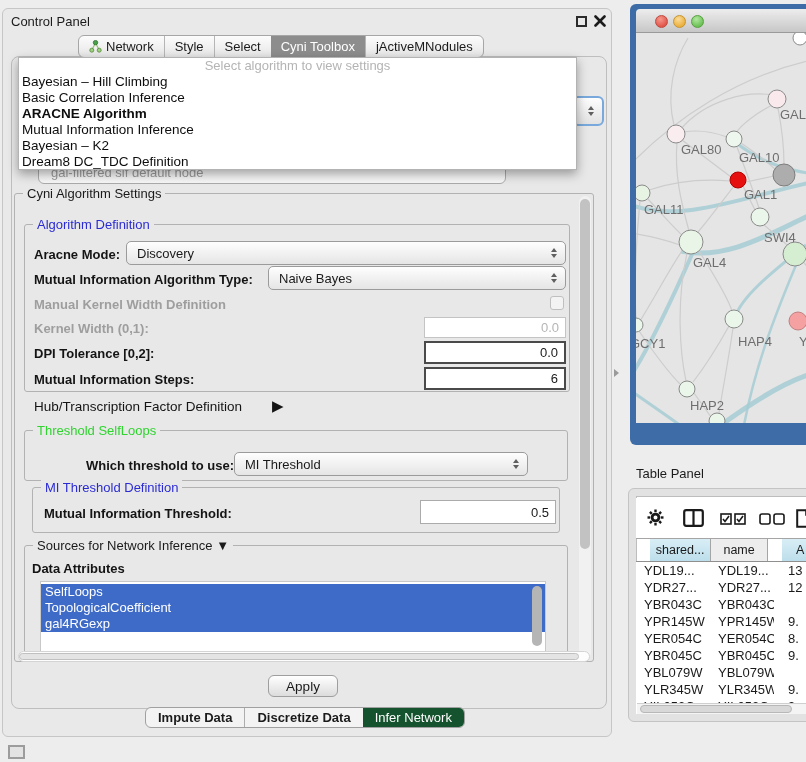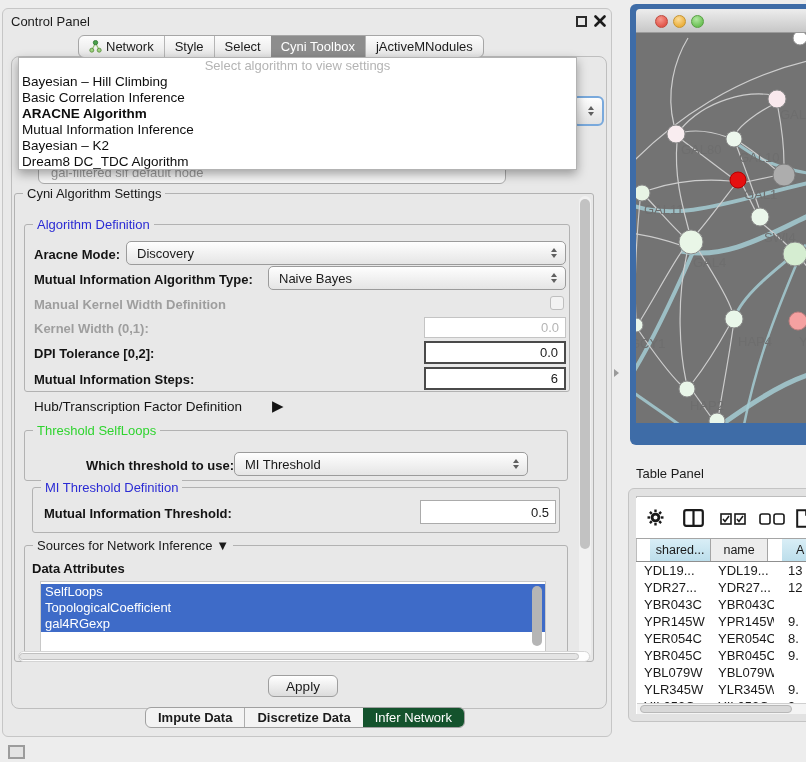--- a/index.html
+++ b/index.html
@@ -96,21 +96,21 @@
 
   
   .net-window { position:absolute; left:630px; top:4px; width:176px; height:441px;
     background:#3E6CA7; border-radius:6px 0 0 6px; }
   .net-titlebar { position:absolute; left:6px; top:5px; right:0; height:24px;
     background:linear-gradient(#EDEDED,#C7C7C7); border-radius:4px 0 0 0; border-bottom:1px solid #9A9A9A; }
   .light { position:absolute; top:6px; width:13px; height:13px; border-radius:50%; }
   .light.red { left:19px; background:radial-gradient(circle at 40% 30%, #F7988C, #E2574C 70%); border:1px solid #BE4A3E; }
   .light.yellow { left:37px; background:radial-gradient(circle at 40% 30%, #FBDC9A, #EBB03E 70%); border:1px solid #C69430; }
   .light.green { left:55px; background:radial-gradient(circle at 40% 30%, #B1E8A0, #6DC157 70%); border:1px solid #57A042; }
-  .net-canvas { position:absolute; left:6px; top:29px; width:170px; height:390px; background:#737373; overflow:hidden; }
+  .net-canvas { position:absolute; left:6px; top:29px; width:170px; height:390px; background:#e5e5e5; overflow:hidden; }
   .net-canvas svg text { font-family:"Liberation Sans", sans-serif; font-size:13px; fill:#6E6E6E; }
 
   
   .table-panel-title { position:absolute; left:636px; top:466px; font-size:13px; color:#1b1b1b; }
   .table-frame { position:absolute; left:628px; top:488px; width:182px; height:234px;
     background:#E2E2E2; border:1px solid #C4C4C4; border-radius:6px 0 0 6px; }
   .table-inner { position:absolute; left:636px; top:496px; width:170px; height:218px; background:#FFFFFF; border:1px solid #BDBDBD; border-right:none; overflow:hidden; }
   .tp-toolbar { position:absolute; left:636px; top:498px; width:170px; height:40px; background:#FFFFFF; z-index:3; }
   .tp-toolbar svg { position:absolute; top:11px; }
   .tp-header { position:absolute; left:636px; top:538px; width:200px; height:24px; display:flex; z-index:3;
@@ -182,21 +182,21 @@
     <span>gal-filtered sif default node</span>
   </div>
 
   <div class="algo-dropdown">
     <div class="algo-placeholder">Select algorithm to view settings</div>
     <div class="algo-item">Bayesian – Hill Climbing</div>
     <div class="algo-item">Basic Correlation Inference</div>
     <div class="algo-item selected">ARACNE Algorithm</div>
     <div class="algo-item">Mutual Information Inference</div>
     <div class="algo-item">Bayesian – K2</div>
-    <div class="algo-item">Dream8 DC_TDC Algorithm</div>
+    <div class="algo-item">Dream8 DC_TDC Definition</div>
   </div>
 
   <div class="groupbox" style="left:14px; top:193px; width:580px; height:469px;">
     <span class="legend">Cyni Algorithm Settings</span>
   </div>
   <div class="vscroll" style="left:579px; top:196px; height:463px;">
     <div class="thumb" style="top:3px; height:350px;"></div>
   </div>
 
   <div class="groupbox" style="left:24px; top:224px; width:546px; height:168px;">

